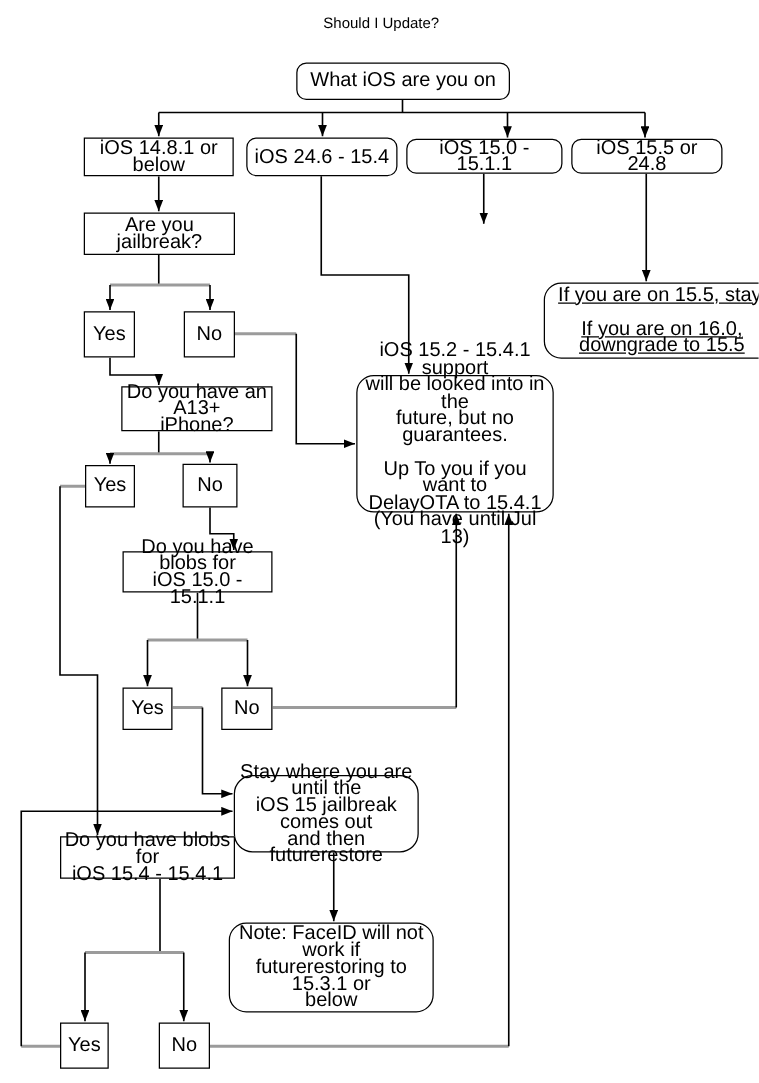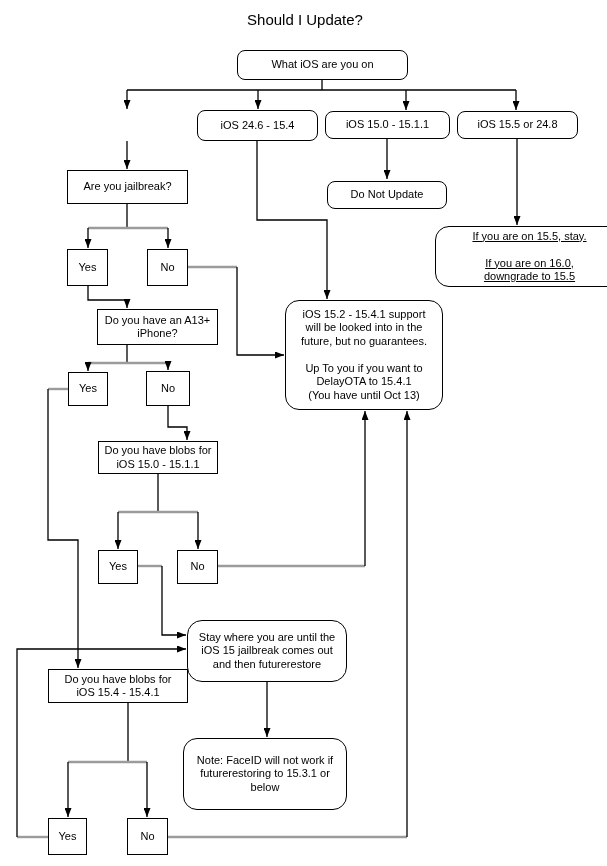--- a/index.html
+++ b/index.html
@@ -5,26 +5,26 @@
   html,body{margin:0;padding:0;background:#ffffff;}
   .canvas{
     position:relative;width:607px;height:866px;background:#ffffff;
     font-family:"Liberation Sans",sans-serif;color:#000;overflow:hidden;
   }
   svg.edges{position:absolute;left:0;top:0;width:607px;height:866px;}
   .edge{fill:none;stroke:#000000;stroke-width:1.3;}
   .edge.muted{stroke:#9b9b9b;stroke-width:2.4;}
   .page-title{
     position:absolute;left:205px;top:11px;width:200px;text-align:center;
-    font-size:15px;color:#000;
+    font-size:12px;color:#000;
   }
   .node{
     position:absolute;box-sizing:border-box;border:1.4px solid #000;background:#fff;
     display:flex;align-items:center;justify-content:center;text-align:center;
-    font-size:11px;line-height:13.5px;white-space:pre-line;padding:2px;
+    font-size:16px;line-height:13.5px;white-space:pre-line;padding:2px;
   }
   .rounded{border-radius:8px;}
   .rounded-lg{border-radius:14px;}
 </style>
 </head>
 <body>
 
 <div class="canvas">
 
   <svg class="edges" viewBox="0 0 607 866">
@@ -127,63 +127,63 @@
 
     <g>
       <path class="edge" d="M267,682 V737" marker-end="url(#arrow)"></path>
     </g>
   </svg>
 
   <div class="page-title">Should I Update?</div>
 
   <div class="node rounded" style="left:237px;top:50px;width:171px;height:30px;">What iOS are you on</div>
 
+  <div class="node" style="left:67px;top:110px;width:120px;height:31px;">iOS 14.8.1 or below</div>
 
   <div class="node rounded" style="left:197px;top:110px;width:121px;height:31px;">iOS 24.6 - 15.4</div>
 
   <div class="node rounded" style="left:325px;top:111px;width:125px;height:28px;">iOS 15.0 - 15.1.1</div>
 
   <div class="node rounded" style="left:457px;top:111px;width:121px;height:28px;">iOS 15.5 or 24.8</div>
 
   <div class="node" style="left:67px;top:170px;width:121px;height:34px;">Are you jailbreak?</div>
 
   <div class="node" style="left:67px;top:249px;width:41px;height:37px;">Yes</div>
 
   <div class="node" style="left:147px;top:249px;width:41px;height:37px;">No</div>
 
-  <div class="node rounded" style="left:327px;top:181px;width:120px;height:28px;">Do Not Update</div>
 
   <div class="node rounded-lg" style="left:435px;top:226px;width:189px;height:61px;text-decoration:underline;">If you are on 15.5, stay.
 
 If you are on 16.0,
 downgrade to 15.5</div>
 
   <div class="node rounded-lg" style="left:285px;top:300px;width:158px;height:110px;">iOS 15.2 - 15.4.1 support
 will be looked into in the
 future, but no guarantees.
 
 Up To you if you want to
 DelayOTA to 15.4.1
-(You have until Oct 13)</div>
+(You have until Jul 13)</div>
 
   <div class="node" style="left:67px;top:309px;width:121px;height:36px;margin-left:30px;">Do you have an A13+
 iPhone?</div>
 
   <div class="node" style="left:68px;top:372px;width:40px;height:34px;">Yes</div>
 
   <div class="node" style="left:146px;top:371px;width:44px;height:35px;">No</div>
 
   <div class="node" style="left:98px;top:441px;width:120px;height:33px;">Do you have blobs for
 iOS 15.0 - 15.1.1</div>
 
   <div class="node" style="left:98px;top:550px;width:40px;height:34px;">Yes</div>
 
   <div class="node" style="left:177px;top:550px;width:41px;height:34px;">No</div>
 
-  <div class="node rounded-lg" style="left:187px;top:620px;width:160px;height:62px;border-radius:15px;">Stay where you are until the
+  <div class="node rounded-lg" style="left:187px;top:620px;width:148px;height:62px;border-radius:15px;">Stay where you are until the
 iOS 15 jailbreak comes out
 and then futurerestore</div>
 
   <div class="node" style="left:48px;top:669px;width:140px;height:34px;">Do you have blobs for
 iOS 15.4 - 15.4.1</div>
 
   <div class="node rounded-lg" style="left:183px;top:738px;width:164px;height:72px;">Note: FaceID will not work if
 futurerestoring to 15.3.1 or
 below</div>
 

